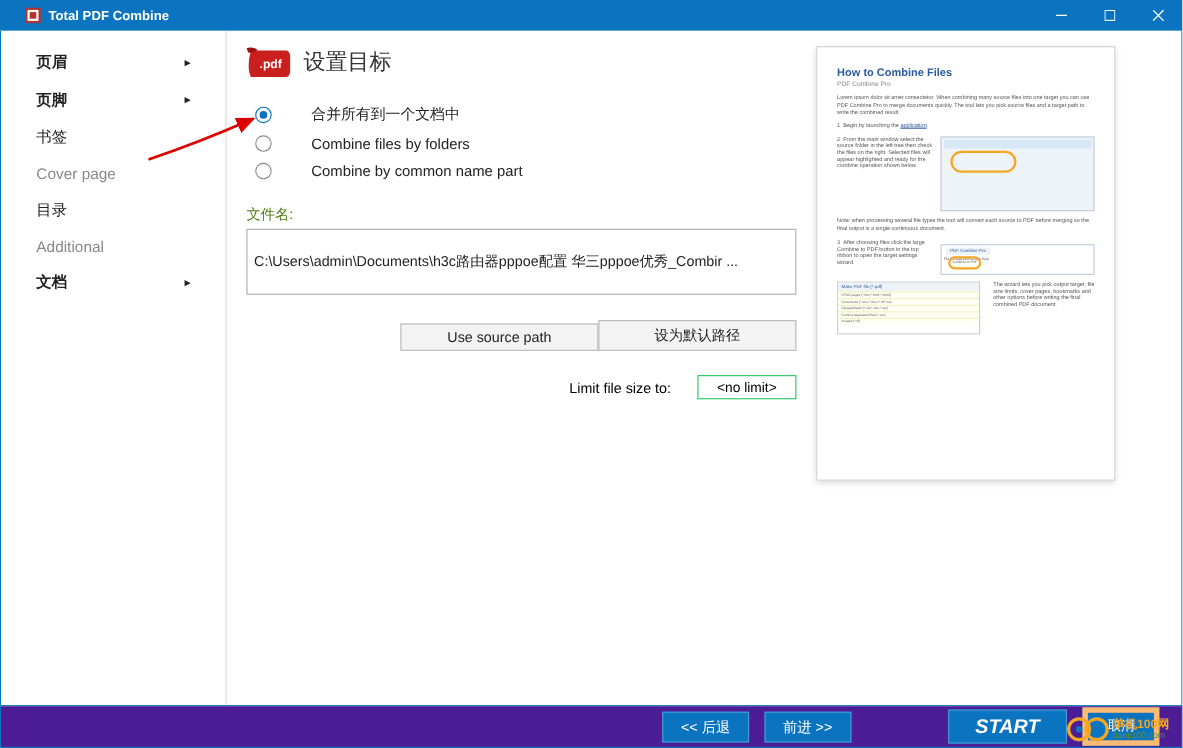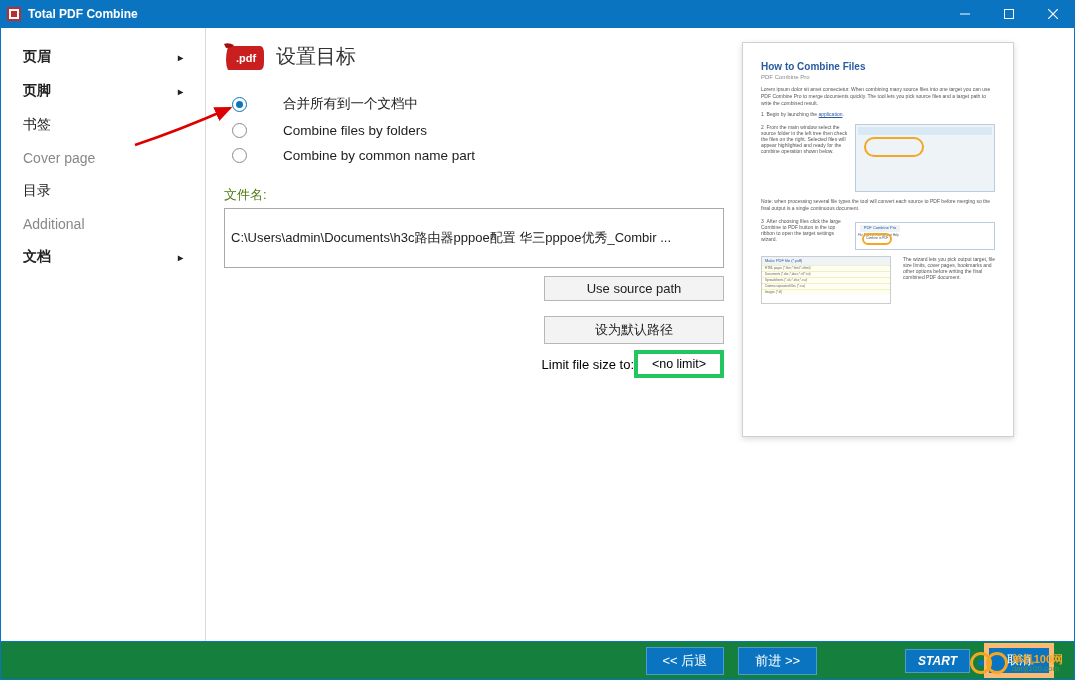--- a/index.html
+++ b/index.html
@@ -11,41 +11,41 @@
   height: 680px;
   overflow: hidden;
   position: relative;
 }
 .titlebar {
   background: #0a74c0;
   height: 28px;
   display: flex;
   align-items: center;
   color: #fff;
-  padding-left: 6px;
+  padding-left: 22px;
 }
 .titlebar .app-icon { width: 16px; height: 16px; margin-right: 6px; }
 .titlebar .title { font-size: 12px; font-weight: 600; flex: 1; }
 .winbtn { width: 44px; height: 28px; display: flex; align-items: center; justify-content: center; }
 .winbtn svg { display:block; }
 .window-body {
   display: flex;
   height: calc(680px - 28px - 38px);
   border: 1px solid #0a74c0;
   border-top: none;
   background: #fff;
 }
 .sidebar {
   width: 205px;
   border-right: 1px solid #d9d9d9;
   padding-top: 12px;
   position: relative;
 }
 .sidebar-item {
-  padding: 8px 22px;
+  padding: 8px 32px;
   font-size: 14px;
   color: #222;
   cursor: pointer;
   display: flex;
   align-items: center;
   justify-content: space-between;
 }
 .sidebar-item.bold { font-weight: 600; }
 .sidebar-item.active {
   background: #fff;
@@ -97,23 +97,23 @@
   border: 1px solid #b7b7b7;
   background: #f3f3f3;
   padding: 4px 0;
   width: 180px;
   text-align: center;
   font-size: 13px;
   color: #222;
   cursor: pointer;
 }
 .btn + .btn { margin-top: 15px; }
-.limit-row { display: flex; align-items: center; justify-content: flex-end; margin-top: 6px; gap: 0; font-size: 13px; }
+.limit-row { display: flex; align-items: center; justify-content: flex-end; margin-top: 22px; gap: 24px; font-size: 13px; }
 .limit-box {
-  border: 4px solid #22c55e;
+  border: 1px solid #22c55e;
   padding: 3px 8px;
   width: 90px;
   text-align: center;
   font-size: 12.5px;
 }
 .preview-col {
   width: 272px;
   margin-left: 18px;
   border: 1px solid #d0d0d0;
   box-shadow: 0 2px 6px rgba(0,0,0,0.15);
@@ -148,45 +148,45 @@
 .preview-thumb2 .cir { position:absolute; top:10px; left:6px; width:30px; height:12px; border:2px solid #f5a623; border-radius:7px; }
 .preview-thumb3 {
   width: 130px; height: 48px;
   background:#fff; border:1px solid #ccc;
 }
 .preview-thumb3 .hdr { height:8px; background:#eef3f8; font-size:4px; padding:1px 3px; color:#2a5aa0; }
 .preview-thumb3 .row { height:6px; border-top:1px solid #f0f0c0; background:#fffef2; font-size:3px; color:#666; padding:0 3px; }
 .preview-link { color: #2a5aa0; text-decoration: underline; }
 .bottombar {
   height: 38px;
-  background: #15803d;
+  background: #4c1d95;
   border: 1px solid #0a74c0;
   border-top: none;
   display: flex;
   align-items: center;
   justify-content: flex-end;
   padding-right: 20px;
   gap: 14px;
 }
 .navbtn {
   border: 1px solid #4c9bd4;
   color: #fff;
   background: #0a74c0;
   padding: 4px 16px;
   font-size: 13px;
   cursor: pointer;
 }
 .startbtn {
   color: #fff;
   font-weight: 700;
   font-style: italic;
-  font-size: 12px;
+  font-size: 18px;
   background: #0a74c0;
   border: 1px solid #4c9bd4;
-  padding: 4px 12px;
+  padding: 4px 24px;
 }
 .cancelbtn {
   color: #fff;
   background: #0a74c0;
   border: 5px solid #fdba74;
   padding: 4px 18px;
   font-size: 12px;
 }
 .watermark {
   position: absolute;
@@ -299,21 +299,21 @@
         <span>Combine files by folders</span>
       </div>
       <div class="radio-row">
         <span class="radio-outer unsel"></span>
         <span>Combine by common name part</span>
       </div>
 
       <div class="field-label">文件名:</div>
       <div class="filepath-box">C:\Users\admin\Documents\h3c路由器pppoe配置 华三pppoe优秀_Combir ...</div>
 
-      <div class="btn-row" style="flex-direction:column; align-items:flex-end;">
+      <div class="btn-row" style="flex-direction:row; align-items:flex-end;">
         <div class="btn">Use source path</div>
         <div class="btn">设为默认路径</div>
       </div>
 
       <div class="limit-row">
         <span>Limit file size to:</span>
         <div class="limit-box">&lt;no limit&gt;</div>
       </div>
     </div>
 

